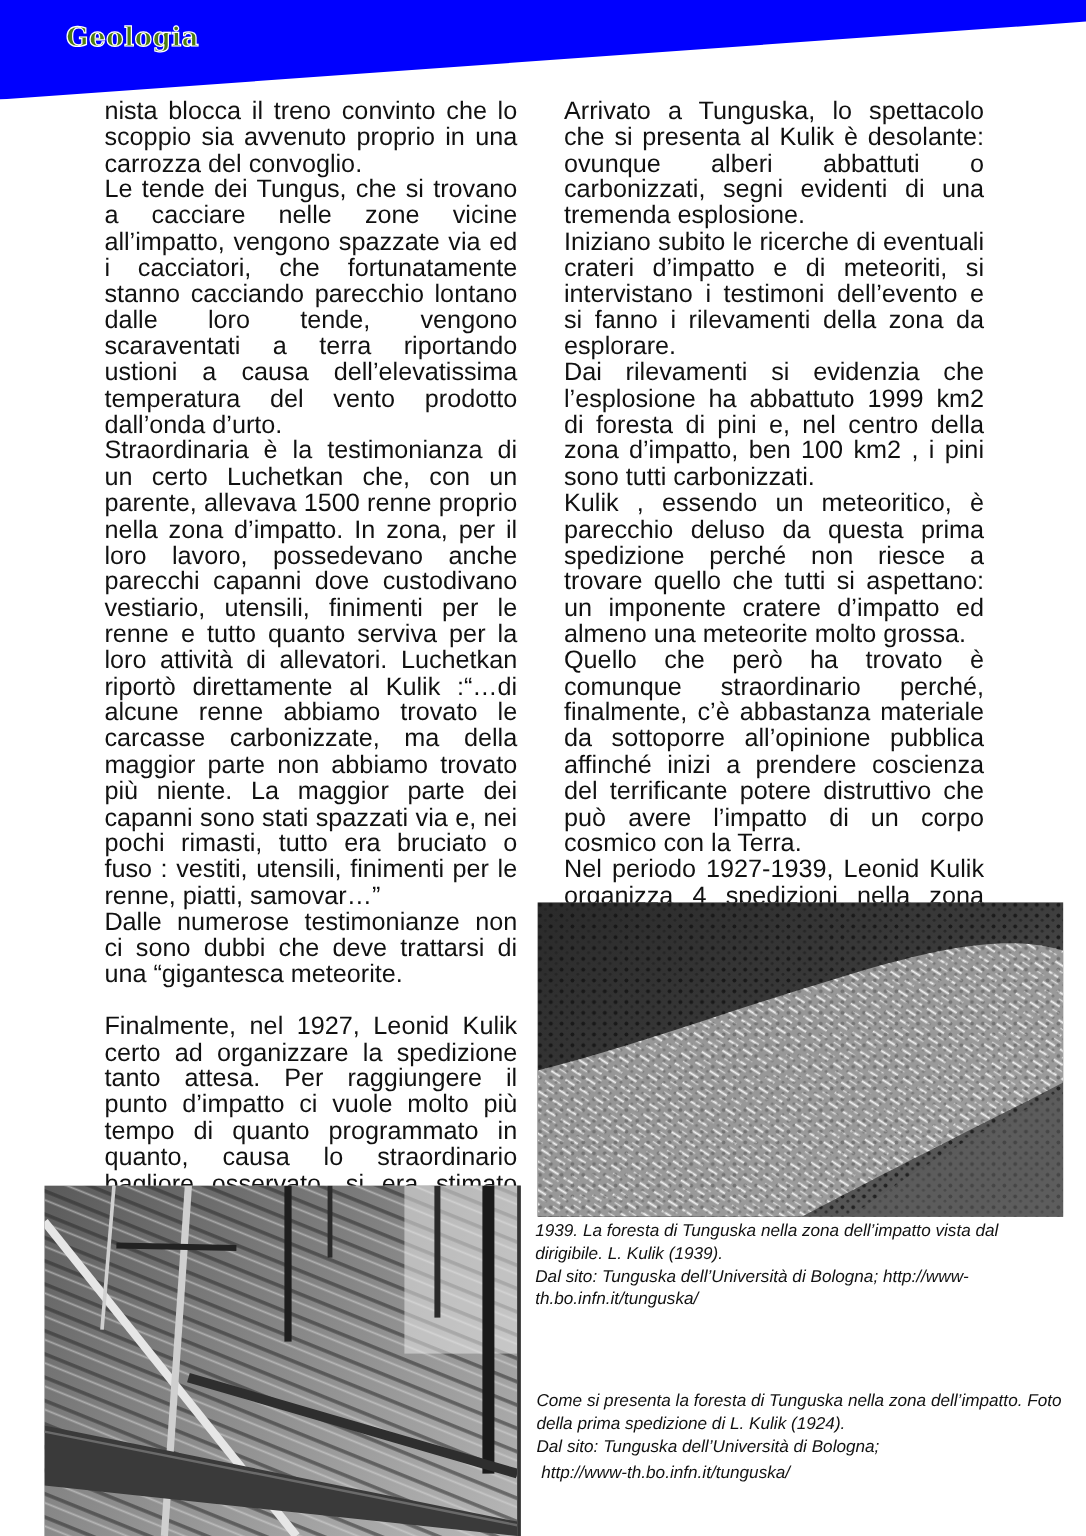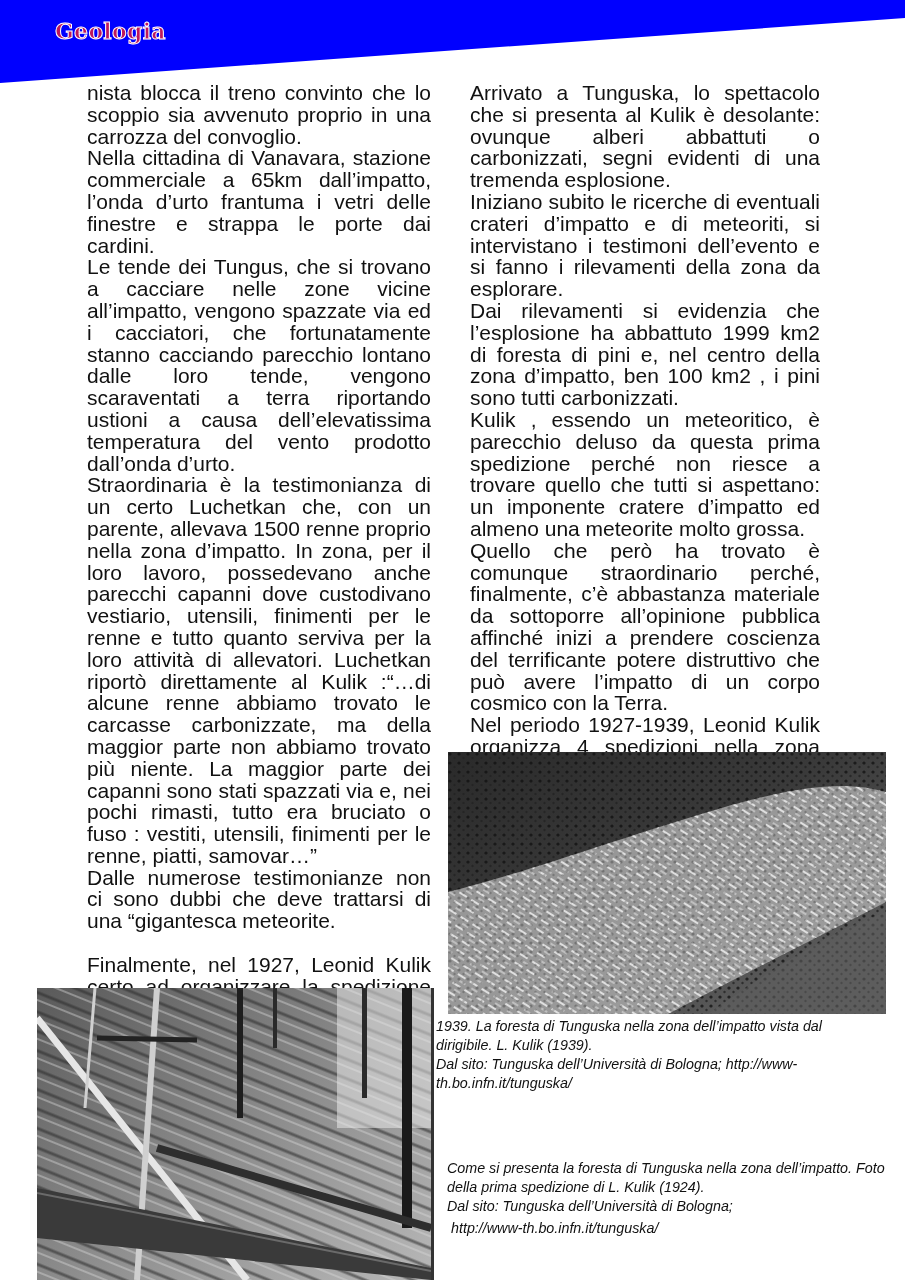--- a/index.html
+++ b/index.html
@@ -9,54 +9,53 @@
     font-family: "Liberation Sans", sans-serif;
   }
   .header-band {
     position: absolute; left: 0; top: 0; width: 905px; height: 84px;
     background: #0000ff;
     clip-path: polygon(0 0, 905px 0, 905px 18px, 0 83px);
   }
   .section-title {
     position: absolute; left: 55px; top: 18px;
     font-family: "DejaVu Serif", serif; font-weight: bold; font-size: 22px;
-    color: #be185d; letter-spacing: 0.3px;
+    color: #4d7c0f; letter-spacing: 0.3px;
     -webkit-text-stroke: 1px #ffffff;
   }
   .col {
     position: absolute; font-size: 21px; line-height: 21.8px;
     text-align: justify; hyphens: manual;
   }
   .col p { margin: 0; }
   .col .gap { height: 21.8px; }
   .col-left { left: 87px; top: 82px; width: 344px; }
   .col-right { left: 470px; top: 82px; width: 350px; }
 
   .photo { position: absolute; overflow: hidden; }
   .photo svg { display: block; width: 100%; height: 100%; }
   .photo-aerial { left: 448px; top: 752px; width: 438px; height: 262px; background: #555; }
   .photo-ground { left: 37px; top: 988px; width: 394px; height: 292px; background: #9a9a9a; border-right: 3px solid #333; }
 
   .caption {
     position: absolute; font-style: italic; font-size: 14.3px; line-height: 19px; color: #111;
   }
   .caption p { margin: 0; }
-  .caption-aerial { left: 436px; top: 1017px; width: 440px; }
+  .caption-aerial { left: 446px; top: 1017px; width: 440px; }
   .caption-ground { left: 447px; top: 1159px; width: 440px; }
   .caption-ground .url { margin-top: 3px; padding-left: 4px; }
 </style>
 </head>
 <body>
 
 <div class="header-band"></div>
 <div class="section-title">Geologia</div>
 
 <div class="col col-left">
   <p>nista blocca il treno convinto che lo scoppio sia avvenuto proprio in una carrozza del convoglio.</p>
-  <p>Nella cittadina di Vanavara, stazione com­merciale a 65km dall’impatto, l’onda d’urto frantuma i vetri delle finestre e strappa le porte dai cardini.</p>
   <p>Le tende dei Tungus, che si trovano a cac­ciare nelle zone vicine all’impatto, vengono spazzate via ed i cacciatori, che fortunata­mente stanno cacciando parecchio lonta­no dalle loro tende, vengono scaraventati a terra riportando ustioni a causa dell’ele­vatissima temperatura del vento prodotto dall’onda d’urto.</p>
   <p>Straordinaria è la testimonianza di un certo Luchetkan che, con un parente, allevava 1500 renne proprio nella zona d’impatto. In zona, per il loro lavoro, possedevano anche parecchi capanni dove custodivano vestiario, utensili, finimenti per le renne e tutto quanto serviva per la loro attività di al­levatori. Luchetkan riportò direttamente al Kulik :“…di alcune renne abbiamo trovato le carcasse carbonizzate, ma della mag­gior parte non abbiamo trovato più niente. La maggior parte dei capanni sono stati spazzati via e, nei pochi rimasti, tutto era bruciato o fuso : vestiti, utensili, finimenti per le renne, piatti, samovar…”</p>
   <p>Dalle numerose testimonianze non ci sono dubbi che deve trattarsi di una “gigantesca meteorite.</p>
   <div class="gap"></div>
   <p>Finalmente, nel 1927, Leonid Kulik certo ad organizzare la spedizione tanto attesa. Per raggiungere il punto d’impatto ci vuole molto più tempo di quanto programmato in quanto, causa lo straordinario bagliore os­servato, si era stimato che fosse più vicino al punto di osservazione.</p>
 </div>
 
 <div class="col col-right">
   <p>Arrivato a Tunguska, lo spettacolo che si presenta al Kulik è desolante: ovunque al­beri abbattuti o  carbonizzati, segni evidenti di una tremenda esplosione.</p>
   <p>Iniziano subito le ricerche di  eventuali cra­teri d’impatto e di meteoriti, si intervistano i testimoni dell’evento e si fanno i rilevamenti della zona da esplorare.</p>

